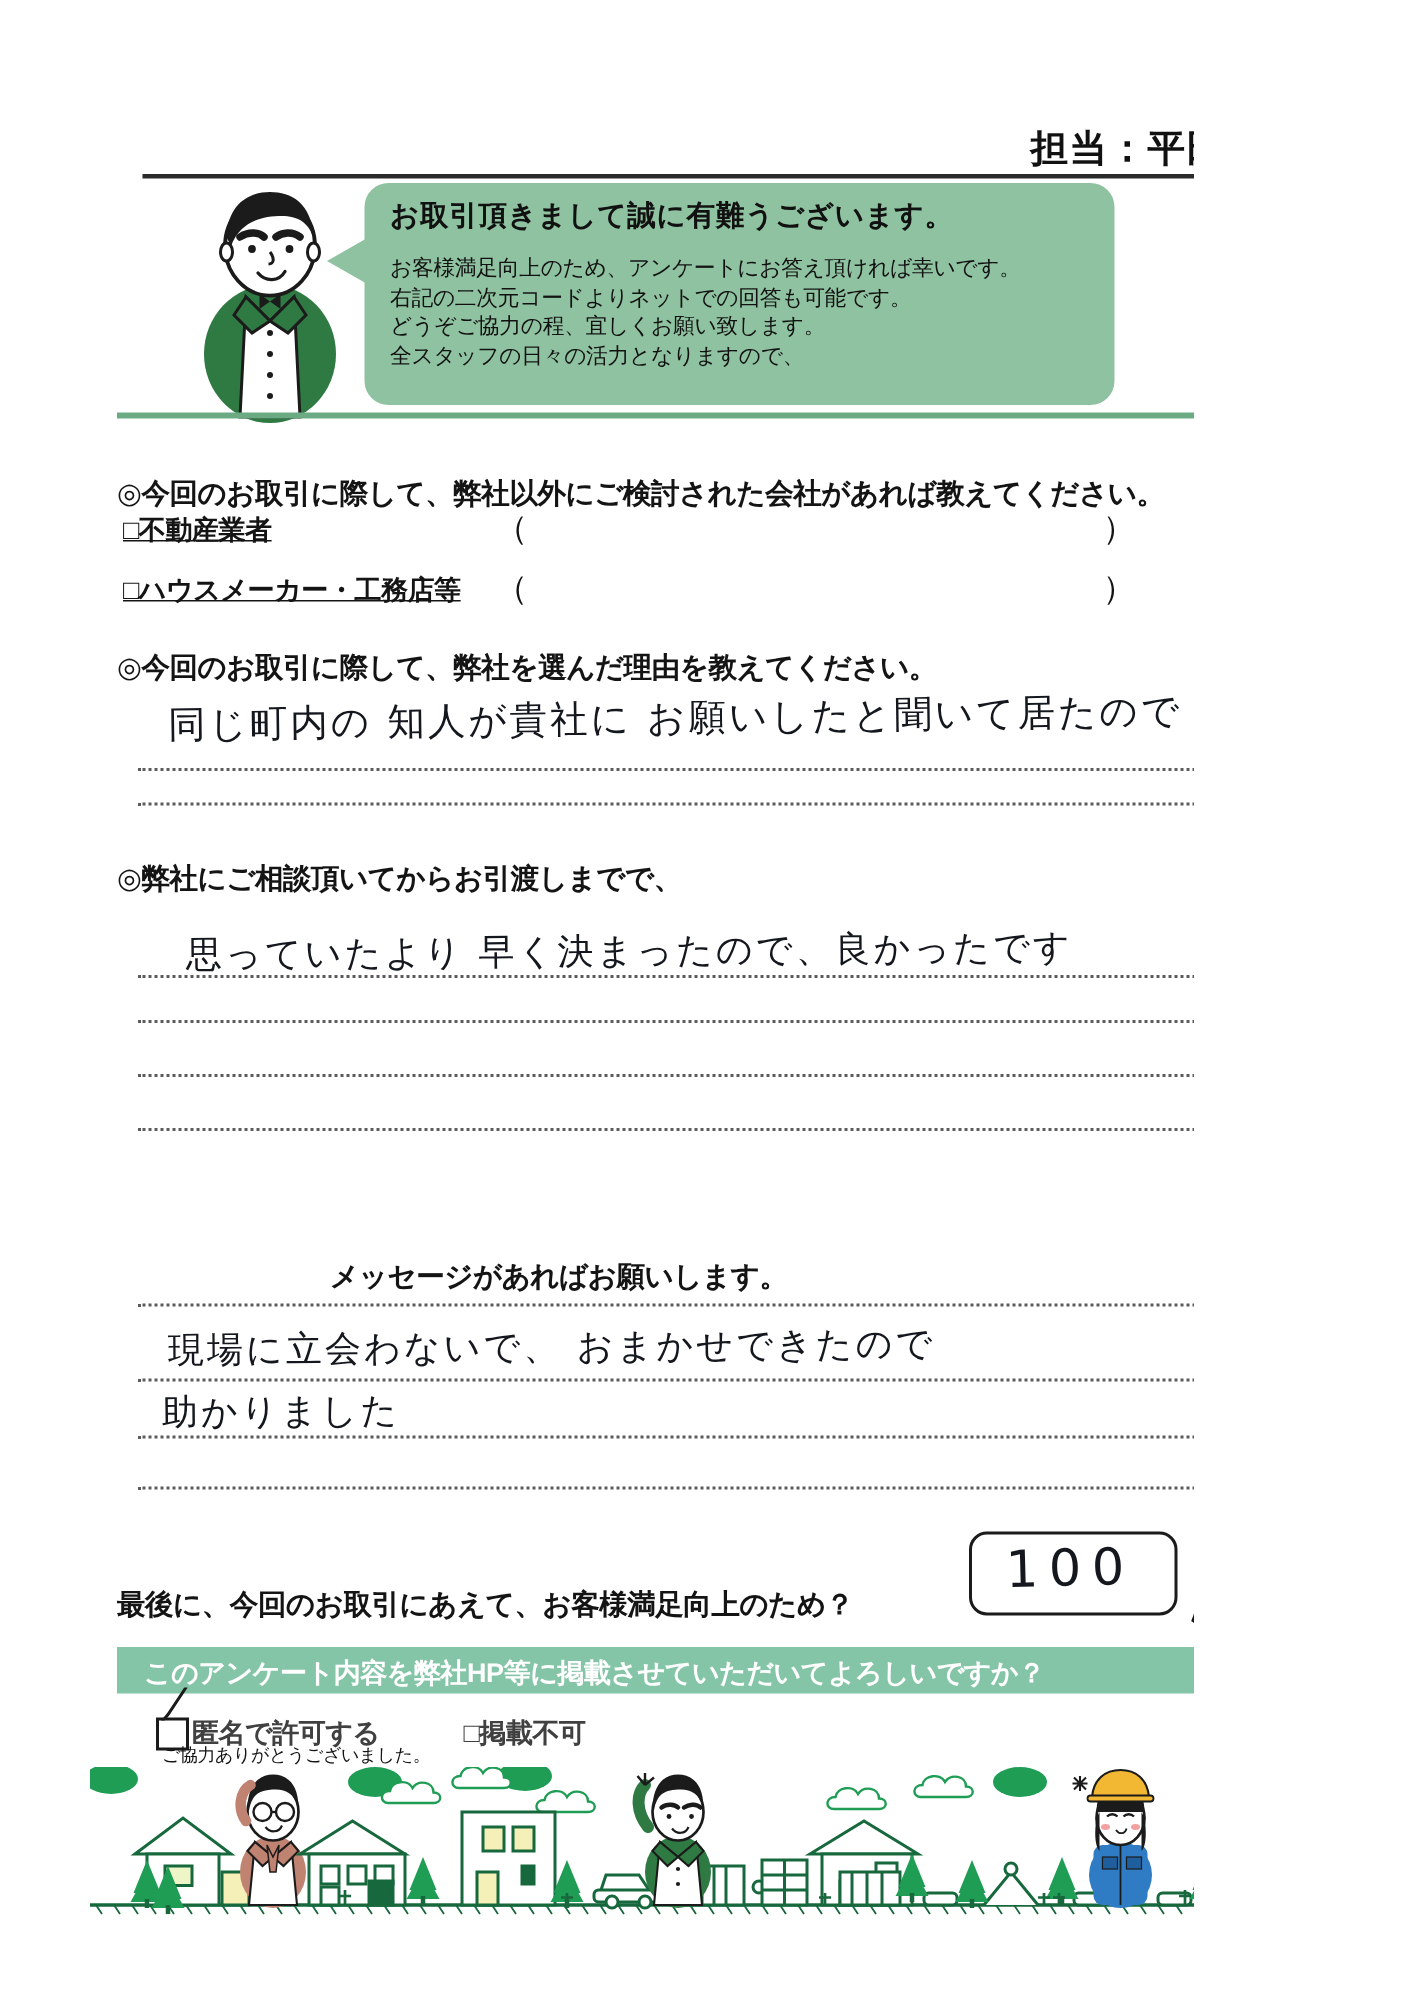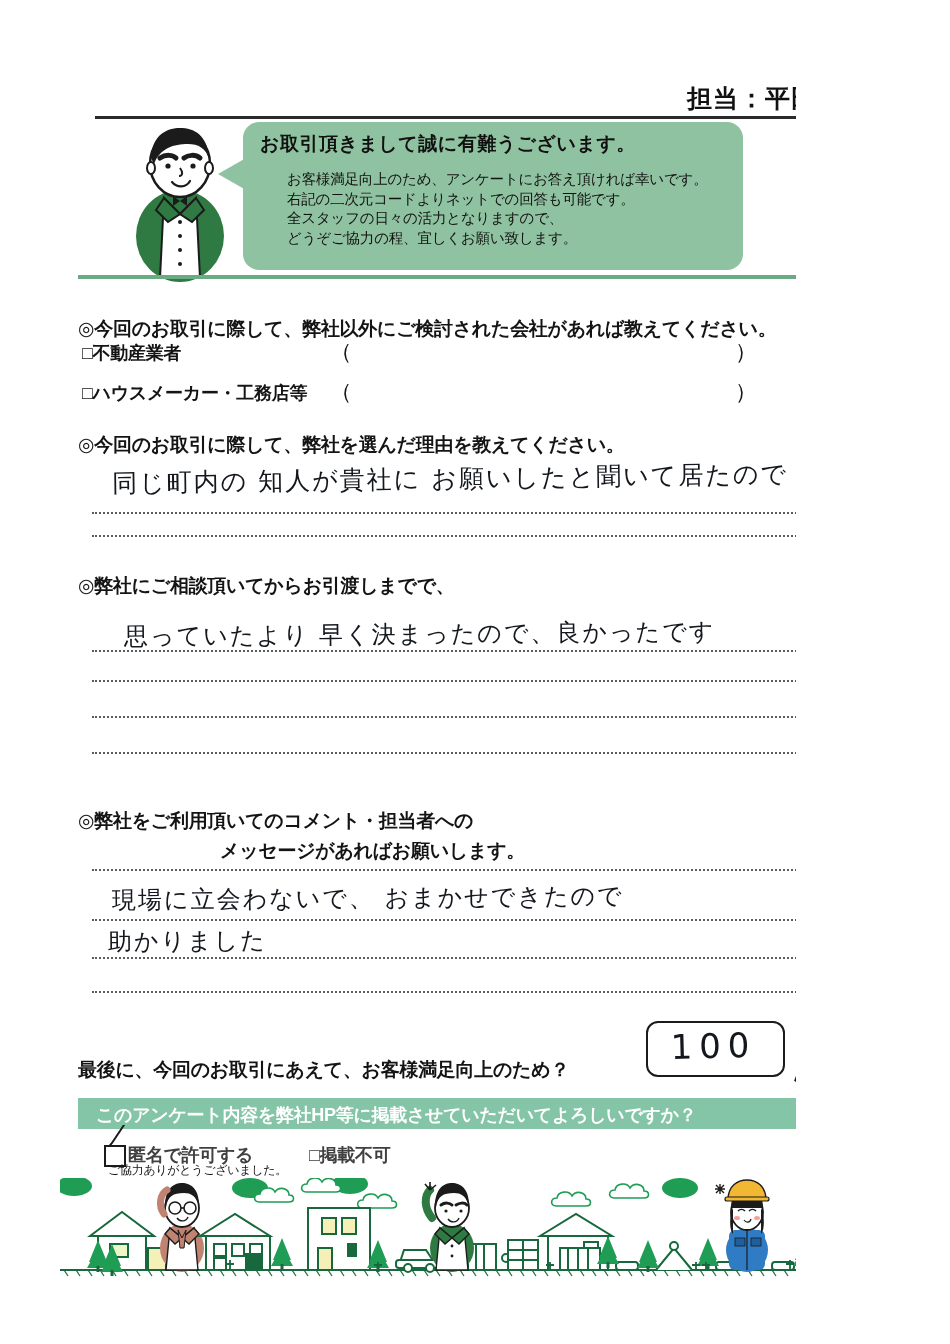--- a/index.html
+++ b/index.html
@@ -84,21 +84,20 @@
   }
   .bubble-body {
     position: absolute;
     left: 260px;
     top: 170px;
     width: 475px;
     font-size: 14.5px;
     line-height: 19.5px;
     color: #111;
     letter-spacing: -0.2px;
-    margin-left: 27px;
   }
   .bubble-body div { white-space: nowrap; }
 
   .header-rule {
     position: absolute;
     left: 78px;
     top: 275px;
     width: 795px;
     height: 4px;
     background: #6aab83;
@@ -121,20 +120,21 @@
     letter-spacing: -0.3px;
     white-space: nowrap;
   }
   .opt {
     position: absolute;
     font-size: 18px;
     font-weight: bold;
     color: #141414;
     letter-spacing: -0.3px;
     white-space: nowrap;
+    text-decoration: underline;
   }
   .paren-open, .paren-close {
     position: absolute;
     font-size: 22px;
     color: #141414;
   }
 
   
   .dline {
     position: absolute;
@@ -293,22 +293,22 @@
       <ellipse cx="91" cy="50" rx="4" ry="6" fill="#ffffff" stroke="#1b1b1b" stroke-width="2"></ellipse>
     </svg>
   </div>
 
   <div class="bubble"></div>
   <div class="bubble-tail"></div>
   <div class="bubble-title">お取引頂きまして誠に有難うございます。</div>
   <div class="bubble-body">
     <div>お客様満足向上のため、アンケートにお答え頂ければ幸いです。</div>
     <div>右記の二次元コードよりネットでの回答も可能です。</div>
+    <div>どうぞご協力の程、宜しくお願い致します。</div>
     <div>全スタッフの日々の活力となりますので、</div>
-    <div>どうぞご協力の程、宜しくお願い致します。</div>
   </div>
   <div class="header-rule"></div>
 
   <div class="q" style="left:78px; top:296px;margin-top:20px;">◎今回のお取引に際して、弊社以外にご検討された会社があれば教えてください。</div>
   <div class="opt" style="left:82px; top:341px;">□不動産業者</div>
   <div class="paren-open" style="left:330px; top:337px;">（</div>
   <div class="paren-close" style="left:735px; top:337px;">）</div>
 
   <div class="opt" style="left:82px; top:381px;">□ハウスメーカー・工務店等</div>
   <div class="paren-open" style="left:330px; top:377px;">（</div>
@@ -319,21 +319,20 @@
   <div class="dline" style="left:92px; top:535px; width:760px;"></div>
   <div class="hand" style="left:112px; top:462px; font-size:25px; letter-spacing:2px; transform:rotate(-0.8deg);">同じ町内の 知人が貴社に お願いしたと聞いて居たので</div>
 
   <div class="q" style="left:78px; top:573px;">◎弊社にご相談頂いてからお引渡しまでで、</div>
   <div class="dline" style="left:92px; top:650px; width:760px;"></div>
   <div class="dline" style="left:92px; top:680px; width:760px;"></div>
   <div class="dline" style="left:92px; top:716px; width:760px;"></div>
   <div class="dline" style="left:92px; top:752px; width:760px;"></div>
   <div class="hand" style="left:124px; top:618px; font-size:24px; letter-spacing:2px; transform:rotate(-0.5deg);">思っていたより 早く決まったので、良かったです</div>
 
-  <div class="q" style="left:78px; top:808px;">◎弊社をご利用頂いてのコメント・担当者への</div>
   <div class="q-sub" style="left:220px; top:838px;">メッセージがあればお願いします。</div>
   <div class="dline" style="left:92px; top:869px; width:760px;"></div>
   <div class="dline" style="left:92px; top:919px; width:760px;"></div>
   <div class="dline" style="left:92px; top:957px; width:760px;"></div>
   <div class="dline" style="left:92px; top:991px; width:760px;"></div>
   <div class="hand" style="left:112px; top:882px; font-size:24px; letter-spacing:2px; transform:rotate(-0.5deg);">現場に立会わないで、 おまかせできたので</div>
   <div class="hand" style="left:108px; top:925px; font-size:24px; letter-spacing:2px; transform:rotate(-0.5deg);">助かりました</div>
 
   <div class="score-q">最後に、今回のお取引にあえて、お客様満足向上のため？</div>
   <div class="score-box"></div>

